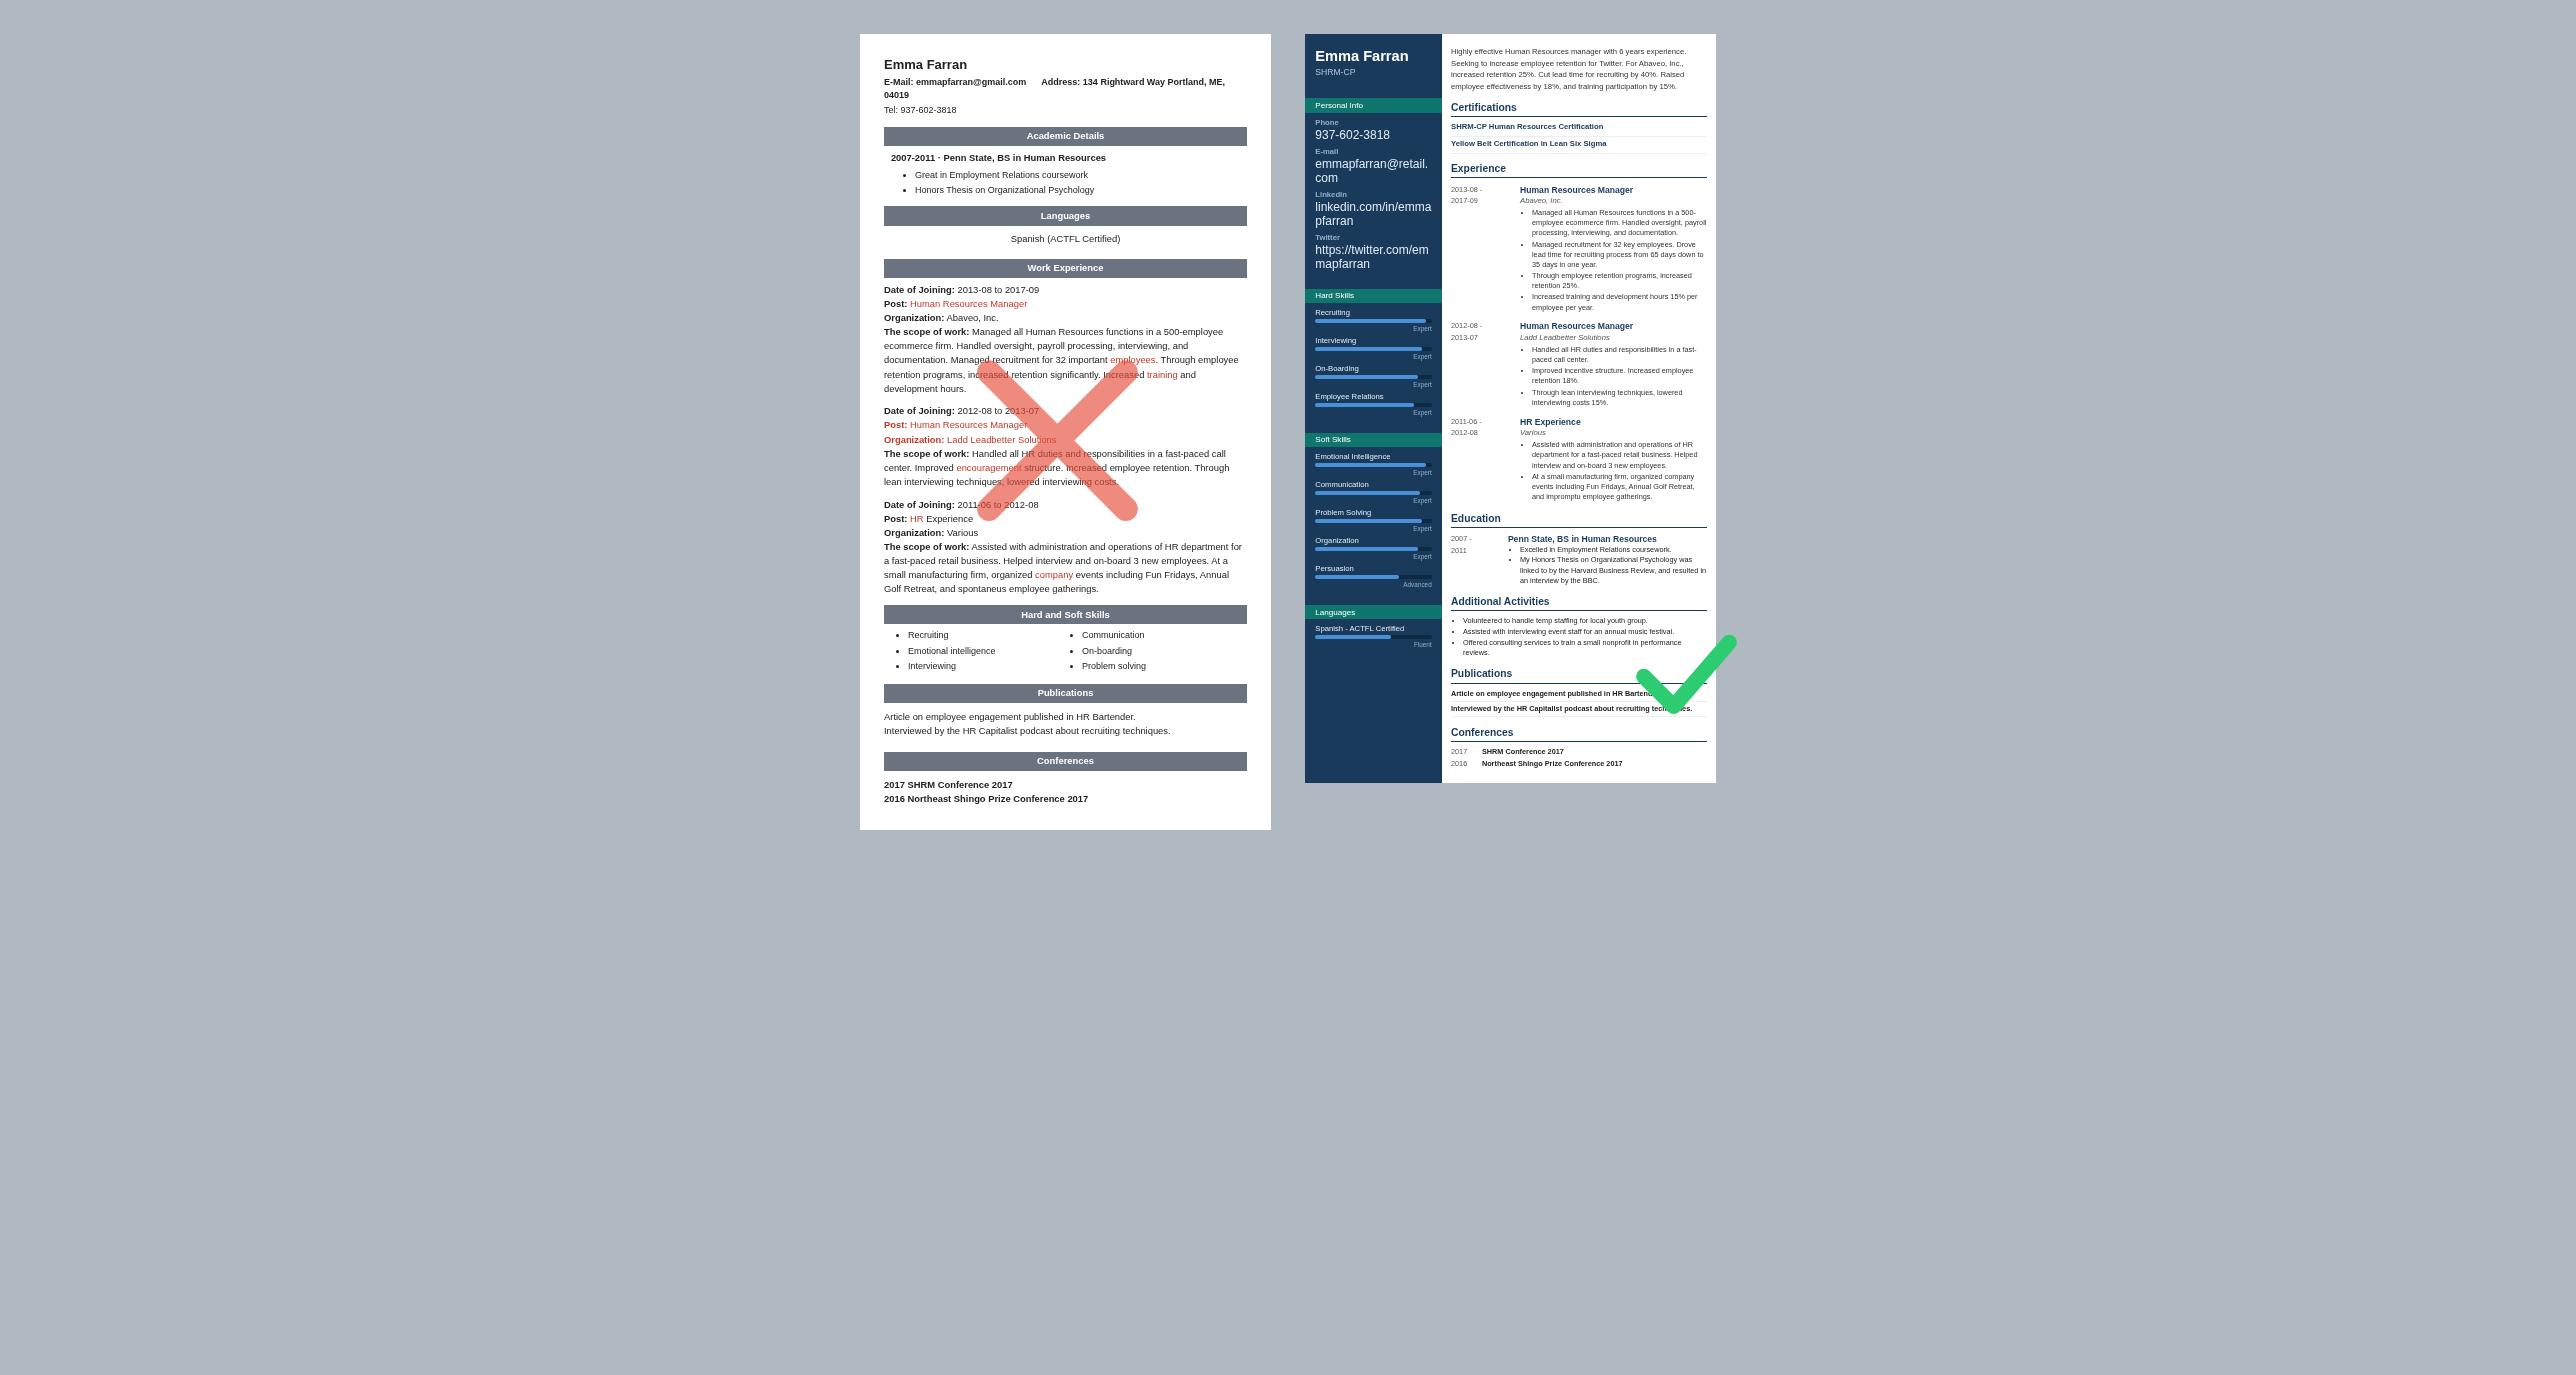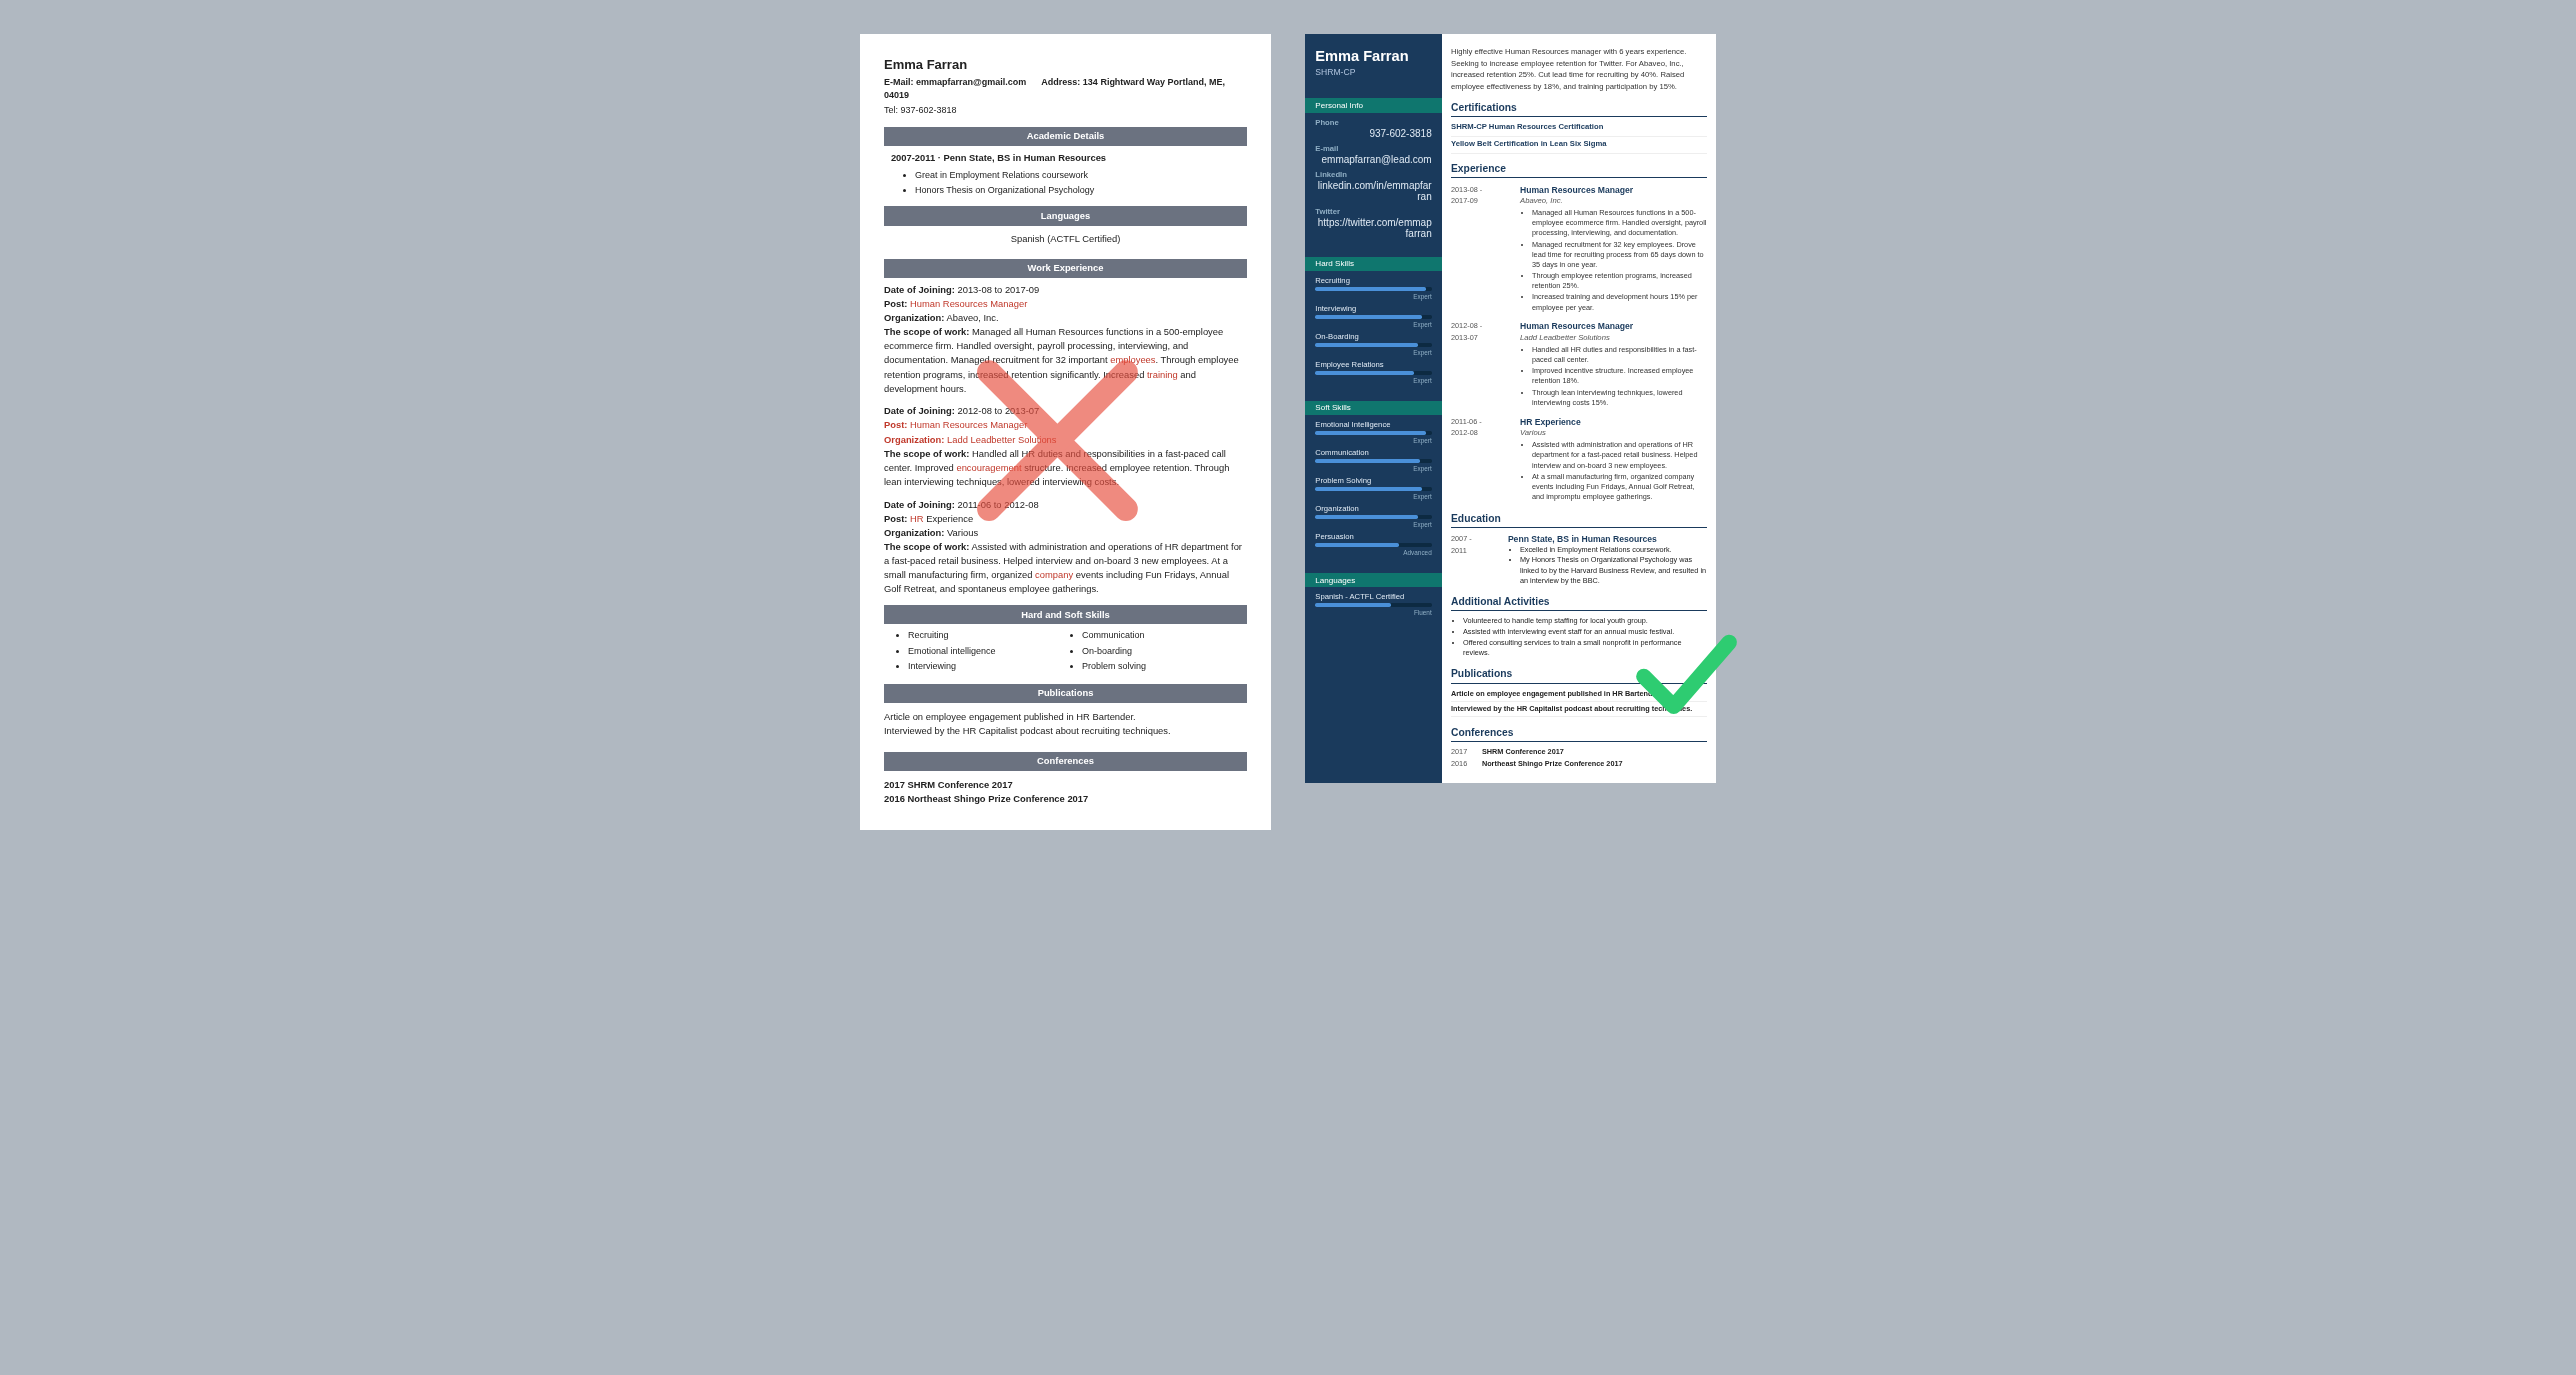--- a/index.html
+++ b/index.html
@@ -111,25 +111,24 @@
       margin-bottom: 5.1px;
       margin-top: 13px;
     }
     .sidebar-field-label {
       font-size: 7.7px;
       color: #90afc5;
       padding: 0 10.3px 0.9px 10.3px;
       font-weight: bold;
     }
     .sidebar-field-value {
-      font-size: 10px;
+      font-size: 12px;
       color: #e0eaf4;
       padding: 0 10.3px 5.1px 10.3px;
       word-break: break-all;
-      text-align: right;
     }
     .skill-label {
       font-size: 7.7px;
       color: #e0eaf4;
       padding: 0 10.3px 1.7px 10.3px;
     }
     .skill-bar-bg {
       background: #0d2a42;
       height: 4.3px;
       margin: 0 10.3px 1.7px 10.3px;
@@ -358,21 +357,21 @@
 <div class="resume-right">
 
   <div class="sidebar">
     <div class="sidebar-name">Emma Farran</div>
     <div class="sidebar-credential">SHRM-CP</div>
 
     <div class="sidebar-section-header">Personal Info</div>
     <div class="sidebar-field-label">Phone</div>
     <div class="sidebar-field-value">937-602-3818</div>
     <div class="sidebar-field-label">E-mail</div>
-    <div class="sidebar-field-value">emmapfarran@lead.com</div>
+    <div class="sidebar-field-value">emmapfarran@retail.com</div>
     <div class="sidebar-field-label">LinkedIn</div>
     <div class="sidebar-field-value">linkedin.com/in/emmapfarran</div>
     <div class="sidebar-field-label">Twitter</div>
     <div class="sidebar-field-value">https://twitter.com/emmapfarran</div>
 
     <div class="sidebar-section-header">Hard Skills</div>
 
     <div id="hard-skills-container">
         <div class="skill-label">Recruiting</div>
         <div class="skill-bar-bg">

